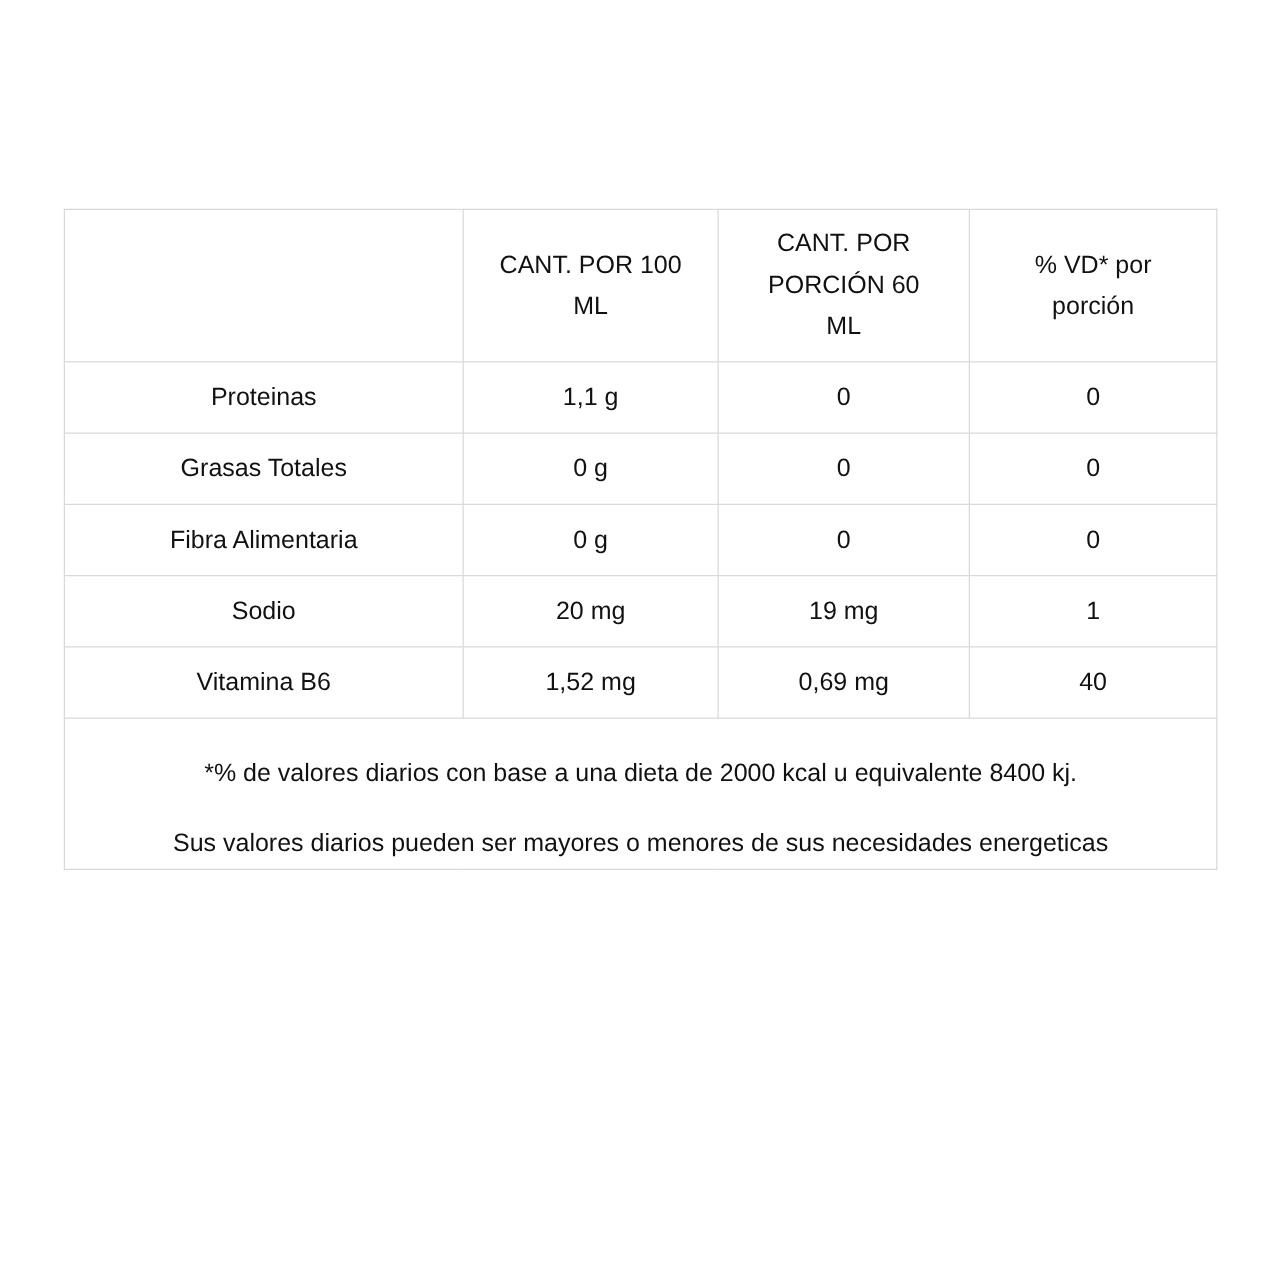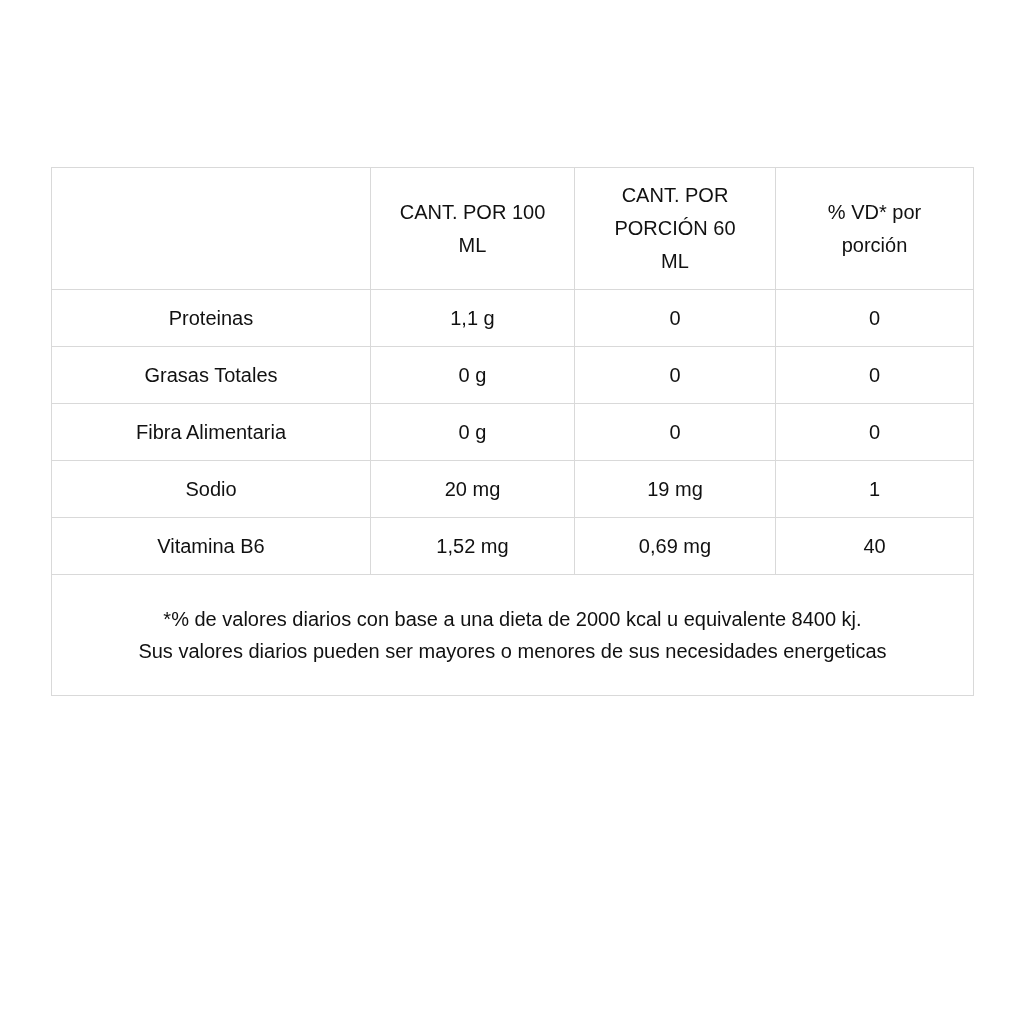--- a/index.html
+++ b/index.html
@@ -51,21 +51,21 @@
   }
   tr.data-row td {
     height: 56px;
   }
   td.foot-cell {
     height: 120px;
     font-size: 19px;
     line-height: 1.6;
     padding: 0 14px;
   }
-  .foot-line { display: block; }
+  .foot-line { display: block; margin-top: 24px; }
 </style>
 </head>
 <body>
 
 <div class="canvas">
   <table class="nutrition">
     <colgroup>
       <col style="width:319px">
       <col style="width:204px">
       <col style="width:201px">

